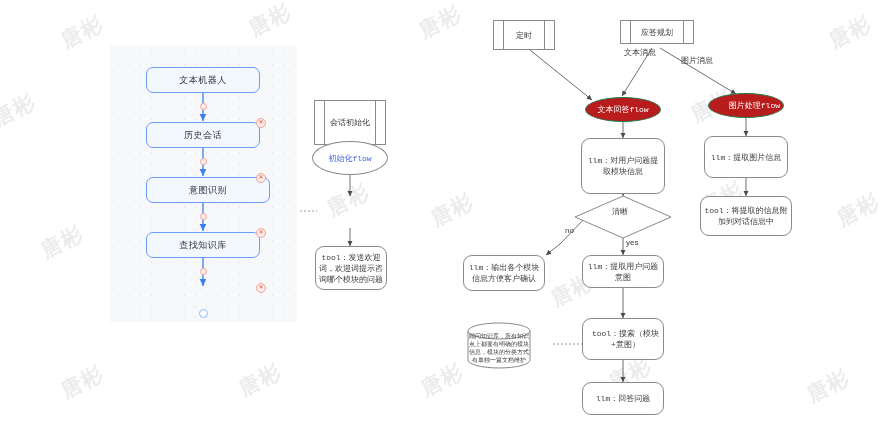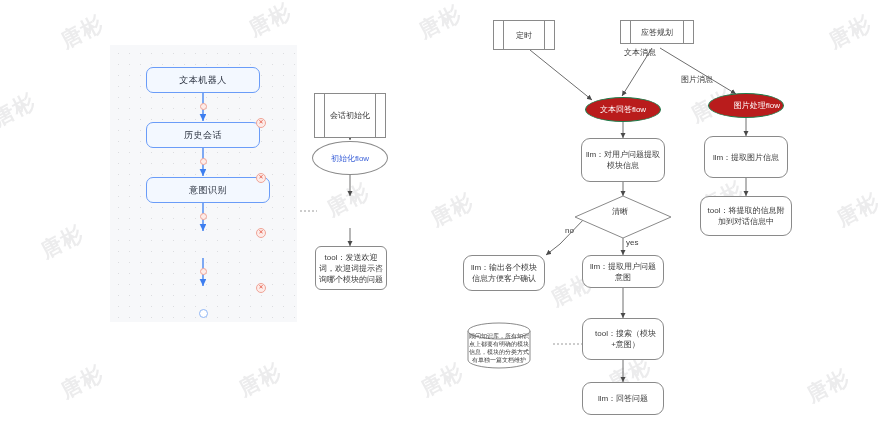--- a/index.html
+++ b/index.html
@@ -60,20 +60,21 @@
 
   
   .gnode{
     position:absolute;box-sizing:border-box;
     display:flex;align-items:center;justify-content:center;
     text-align:center;
     color:#3c3c3c;
     font-size:8px;
     line-height:11px;
     padding:2px 3px;
+    font-family:Liberation Mono, monospace;
   }
   .grounded{border:1px solid #8a8a8a;background:#ffffff;border-radius:9px;}
   .gellipse{border:1px solid #8a8a8a;background:#ffffff;border-radius:50%;}
   .ggreen{background:#b91c1c;border:1px solid #1f7d4c;border-radius:50%;color:#ffffff;}
   .gsub{border:1px solid #8a8a8a;background:#ffffff;}
   .gsub:before,.gsub:after{
     content:"";position:absolute;top:0;bottom:0;width:0;border-left:1px solid #8a8a8a;
   }
   .gsub:before{left:9px;}
   .gsub:after{right:9px;}
@@ -126,20 +127,23 @@
 
     <div class="bnode" style="left:36px;top:22px;width:114px;height:26px;">
       <span>文本机器人</span>
     </div>
     <div class="bnode" style="left:36px;top:77px;width:114px;height:26px;align-items:center;">
       <span>历史会话</span>
     </div>
     <div class="bnode" style="left:36px;top:132px;width:124px;height:26px;">
       <span>意图识别</span>
     </div>
+    <div class="bnode" style="left:36px;top:187px;width:114px;height:26px;">
+      <span>查找知识库</span>
+    </div>
 
     <div class="dot-del" style="left:146px;top:73px;">✕</div>
     <div class="dot-del" style="left:146px;top:128px;">✕</div>
     <div class="dot-del" style="left:146px;top:183px;">✕</div>
     <div class="dot-del" style="left:146px;top:238px;">✕</div>
 
     <div class="dot-port" style="left:90px;top:58px;"></div>
     <div class="dot-port" style="left:90px;top:113px;"></div>
     <div class="dot-port" style="left:90px;top:168px;"></div>
     <div class="dot-port" style="left:90px;top:223px;"></div>
@@ -151,27 +155,27 @@
       <marker id="ar-gray" markerWidth="7" markerHeight="7" refX="5.2" refY="2.6" orient="auto">
         <path d="M0,0 L5.2,2.6 L0,5.2 z" fill="#4a4a4a"></path>
       </marker>
     </defs>
     <line x1="350" y1="122" x2="350" y2="140" stroke="#6e6e6e" stroke-width="1" marker-end="url(#ar-gray)"></line>
     <line x1="350" y1="175" x2="350" y2="196" stroke="#6e6e6e" stroke-width="1" marker-end="url(#ar-gray)"></line>
     <line x1="350" y1="228" x2="350" y2="246" stroke="#6e6e6e" stroke-width="1" marker-end="url(#ar-gray)"></line>
     <line x1="300" y1="211" x2="317" y2="211" stroke="#9a9a9a" stroke-width="1" stroke-dasharray="2,2"></line>
   </svg>
 
-  <div class="gnode gsub" style="left:314px;top:93px;width:72px;height:45px;position:absolute;">
+  <div class="gnode gsub" style="left:314px;top:100px;width:72px;height:45px;position:absolute;">
     <span>会话初始化</span>
   </div>
   <div class="gnode gellipse" style="left:312px;top:141px;width:76px;height:34px;">
     <span class="bluetext">初始化flow</span>
   </div>
-  <div class="gnode grounded" style="left:315px;top:246px;width:72px;height:44px;border-radius:6px;">
+  <div class="gnode grounded" style="left:315px;top:246px;width:72px;height:44px;">
     <span>tool：发送欢迎词，欢迎词提示咨询哪个模块的问题</span>
   </div>
 
   <svg class="layer">
 
     <line x1="530" y1="50" x2="592" y2="100" stroke="#6e6e6e" stroke-width="1" marker-end="url(#ar-gray)"></line>
 
     <line x1="652" y1="48" x2="622" y2="96" stroke="#6e6e6e" stroke-width="1" marker-end="url(#ar-gray)"></line>
 
     <line x1="660" y1="48" x2="736" y2="94" stroke="#6e6e6e" stroke-width="1" marker-end="url(#ar-gray)"></line>
@@ -199,30 +203,30 @@
   </svg>
 
   <div class="gnode gsub" style="left:493px;top:20px;width:62px;height:30px;position:absolute;">
     <span>定时</span>
   </div>
   <div class="gnode gsub" style="left:620px;top:20px;width:74px;height:24px;position:absolute;">
     <span>应答规划</span>
   </div>
 
   <div class="edgelabel" style="left:624px;top:47px;">文本消息</div>
-  <div class="edgelabel" style="left:681px;top:55px;margin-top:19px;">图片消息</div>
+  <div class="edgelabel" style="left:681px;top:55px;">图片消息</div>
 
   <div class="gnode ggreen" style="left:585px;top:97px;width:76px;height:25px;">
     <span>文本回答flow</span>
   </div>
   <div class="gnode ggreen" style="left:708px;top:93px;width:76px;height:25px;justify-content:flex-end;">
     <span>图片处理flow</span>
   </div>
 
-  <div class="gnode grounded" style="left:581px;top:138px;width:84px;height:44px;align-items:center;">
+  <div class="gnode grounded" style="left:581px;top:138px;width:84px;height:56px;align-items:center;">
     <span>llm：对用户问题提取模块信息</span>
   </div>
 
   <div class="edgelabel" style="left:612px;top:206px;">清晰</div>
   <div class="edgelabel" style="left:565px;top:226px;">no</div>
   <div class="edgelabel" style="left:626px;top:238px;">yes</div>
 
   <div class="gnode grounded" style="left:463px;top:255px;width:82px;height:36px;">
     <span>llm：输出各个模块信息方便客户确认</span>
   </div>

